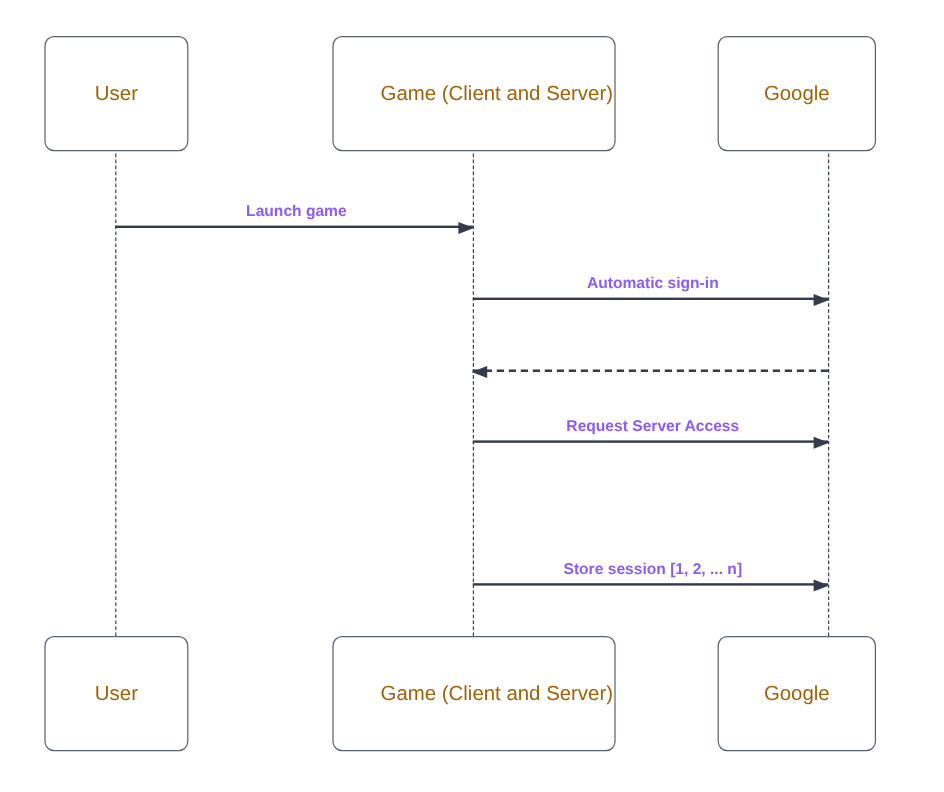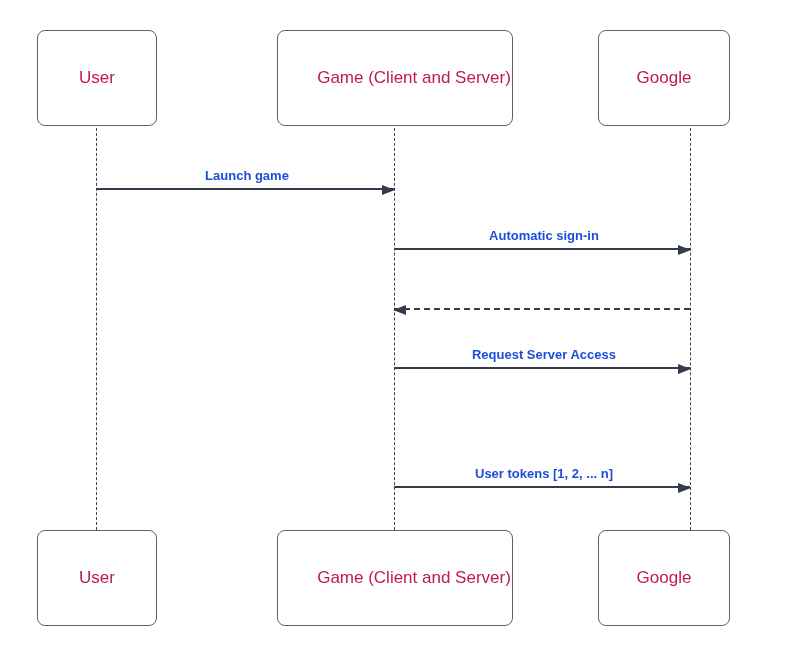--- a/index.html
+++ b/index.html
@@ -22,21 +22,21 @@
     background: #ffffff;
     border: 1px solid #59606e;
     border-radius: 8px;
     display: flex;
     align-items: center;
     justify-content: center;
     box-sizing: border-box;
   }
   .actor-label {
     font-size: 17px;
-    color: #be185d;
+    color: #a16207;
     white-space: nowrap;
   }
   .box-user   { left: 37px;  width: 120px; }
   .box-game   { left: 277px; width: 236px; padding-left: 38px; }
   .box-google { left: 598px; width: 132px; }
   .box-top    { top: 30px; }
   .box-bottom { top: 530px; }
   
   .lifeline {
     position: absolute;
@@ -54,21 +54,21 @@
     height: 26px;
   }
   .msg-label {
     position: absolute;
     left: 4px;
     right: 0;
     bottom: 7px;
     text-align: center;
     font-size: 13px;
     font-weight: bold;
-    color: #1d4ed8;
+    color: #8b5cf6;
     white-space: nowrap;
   }
   .msg-line {
     position: absolute;
     left: 0;
     right: 0;
     bottom: 0;
     height: 0;
     border-top: 2px solid #343b4d;
   }
@@ -142,21 +142,21 @@
 
   <div class="message msg-4">
     <div class="msg-label">Request Server Access</div>
     <div class="msg-line solid">
       <span class="arrowhead right"></span>
     </div>
   </div>
 
 
   <div class="message msg-6">
-    <div class="msg-label">User tokens [1, 2, ... n]</div>
+    <div class="msg-label">Store session [1, 2, ... n]</div>
     <div class="msg-line solid">
       <span class="arrowhead right"></span>
     </div>
   </div>
 
   <div class="actor-box box-user box-bottom">
     <span class="actor-label">User</span>
   </div>
   <div class="actor-box box-game box-bottom">
     <span class="actor-label">Game (Client and Server)</span>

